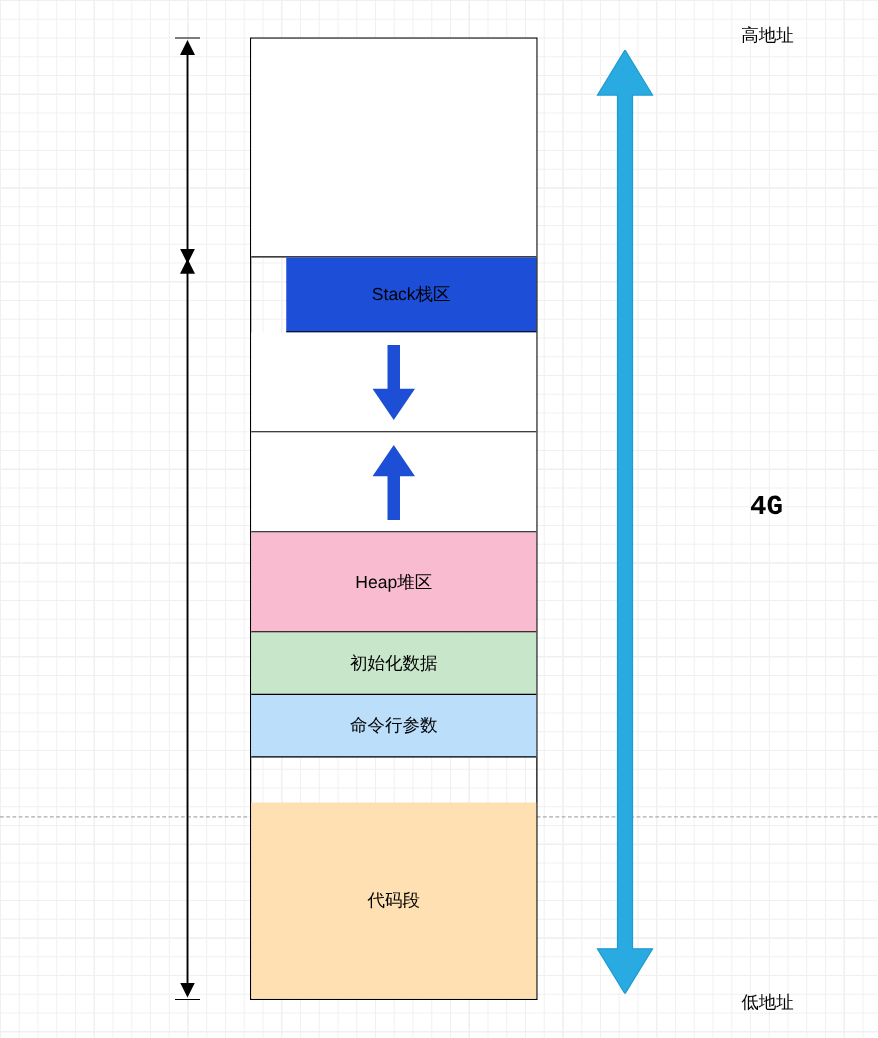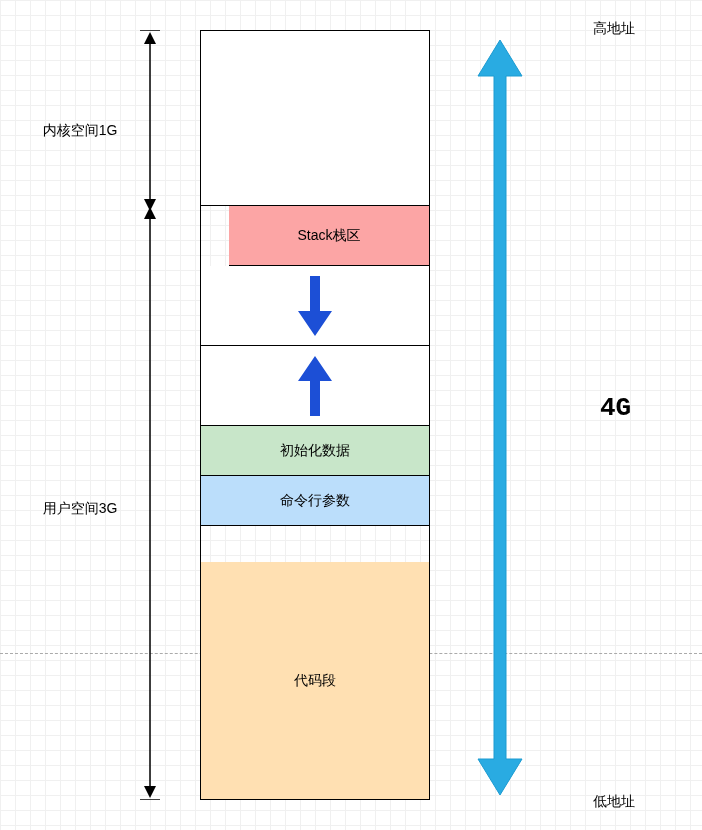--- a/index.html
+++ b/index.html
@@ -60,21 +60,21 @@
       align-items: center;
       justify-content: center;
       font-size: 14px;
       color: #000;
       border-bottom: 1.5px solid #000;
       position: relative;
     }
     .seg:last-child { border-bottom: none; }
     .seg-kernel { height: 175px; background: #fff; }
     .seg-cmdline { height: 40px; background: #f5f5f5; }
-    .seg-stack { height: 60px; background: #fca5a5; margin-left: 28px; }
+    .seg-stack { height: 60px; background: #1d4ed8; margin-left: 28px; }
     .seg-arrow-down { height: 80px; background: #fff; }
     .seg-shared { height: 40px; background: #fff; }
     .seg-arrow-up { height: 80px; background: #fff; }
     .seg-heap { height: 80px; background: #f8bbd0; }
     .seg-initdata { height: 50px; background: #c8e6c9; }
     .seg-uninitdata { height: 50px; background: #bbdefb; }
     .seg-code { flex: 1; background: #ffe0b2; margin-top: 36px; }
     .blue-arrow-down, .blue-arrow-up {
       width: 34px;
       height: 60px;
@@ -87,21 +87,21 @@
       height: 780px;
       font-family: Liberation Mono, monospace;
     }
     .right-label {
       position: absolute;
       font-size: 14px;
       color: #000;
     }
     .right-4g {
       position: absolute;
-      font-size: 26px;
+      font-size: 22px;
       font-weight: bold;
       left: 150px;
       top: 368px;
     }
     .dashed-line {
       position: absolute;
       left: 0;
       top: 653px;
       width: 702px;
       height: 0;
@@ -113,24 +113,20 @@
       top: 15px;
     }
   </style>
 </head>
 <body>
 
 <div class="diagram">
 
   <div class="dashed-line"></div>
 
-  <div class="left-labels">
-    <div class="label" style="top:92px;">内核空间1G</div>
-    <div class="label" style="top:470px;">用户空间3G</div>
-  </div>
 
   <svg class="left-bracket-svg" viewBox="0 0 30 770">
     <defs>
       <marker id="arrL" viewBox="0 0 10 10" refX="5" refY="5" markerWidth="8" markerHeight="8" orient="auto-start-reverse">
         <path d="M 0 0 L 10 5 L 0 10 z" fill="#000"></path>
       </marker>
     </defs>
     <line x1="15" y1="8" x2="15" y2="175" stroke="#000" stroke-width="1.5" marker-start="url(#arrL)" marker-end="url(#arrL)"></line>
     <line x1="5" y1="0" x2="25" y2="0" stroke="#000" stroke-width="1.5"></line>
     <line x1="15" y1="183" x2="15" y2="762" stroke="#000" stroke-width="1.5" marker-start="url(#arrL)" marker-end="url(#arrL)"></line>
@@ -147,20 +143,23 @@
     <div class="seg seg-arrow-down">
       <svg class="blue-arrow-down" viewBox="0 0 34 60">
         <path d="M 12 0 L 22 0 L 22 35 L 34 35 L 17 60 L 0 35 L 12 35 Z" fill="#1c4fd6"></path>
       </svg>
     </div>
     <div class="seg seg-arrow-up">
       <svg class="blue-arrow-up" viewBox="0 0 34 60">
         <path d="M 17 0 L 34 25 L 22 25 L 22 60 L 12 60 L 12 25 L 0 25 Z" fill="#1c4fd6"></path>
       </svg>
     </div>
+    <div class="seg seg-heap">
+      <span>Heap堆区</span>
+    </div>
     <div class="seg seg-initdata">
       <span>初始化数据</span>
     </div>
     <div class="seg seg-uninitdata">
       <span>命令行参数</span>
     </div>
     <div class="seg seg-code">
       <span>代码段</span>
     </div>
   </div>

